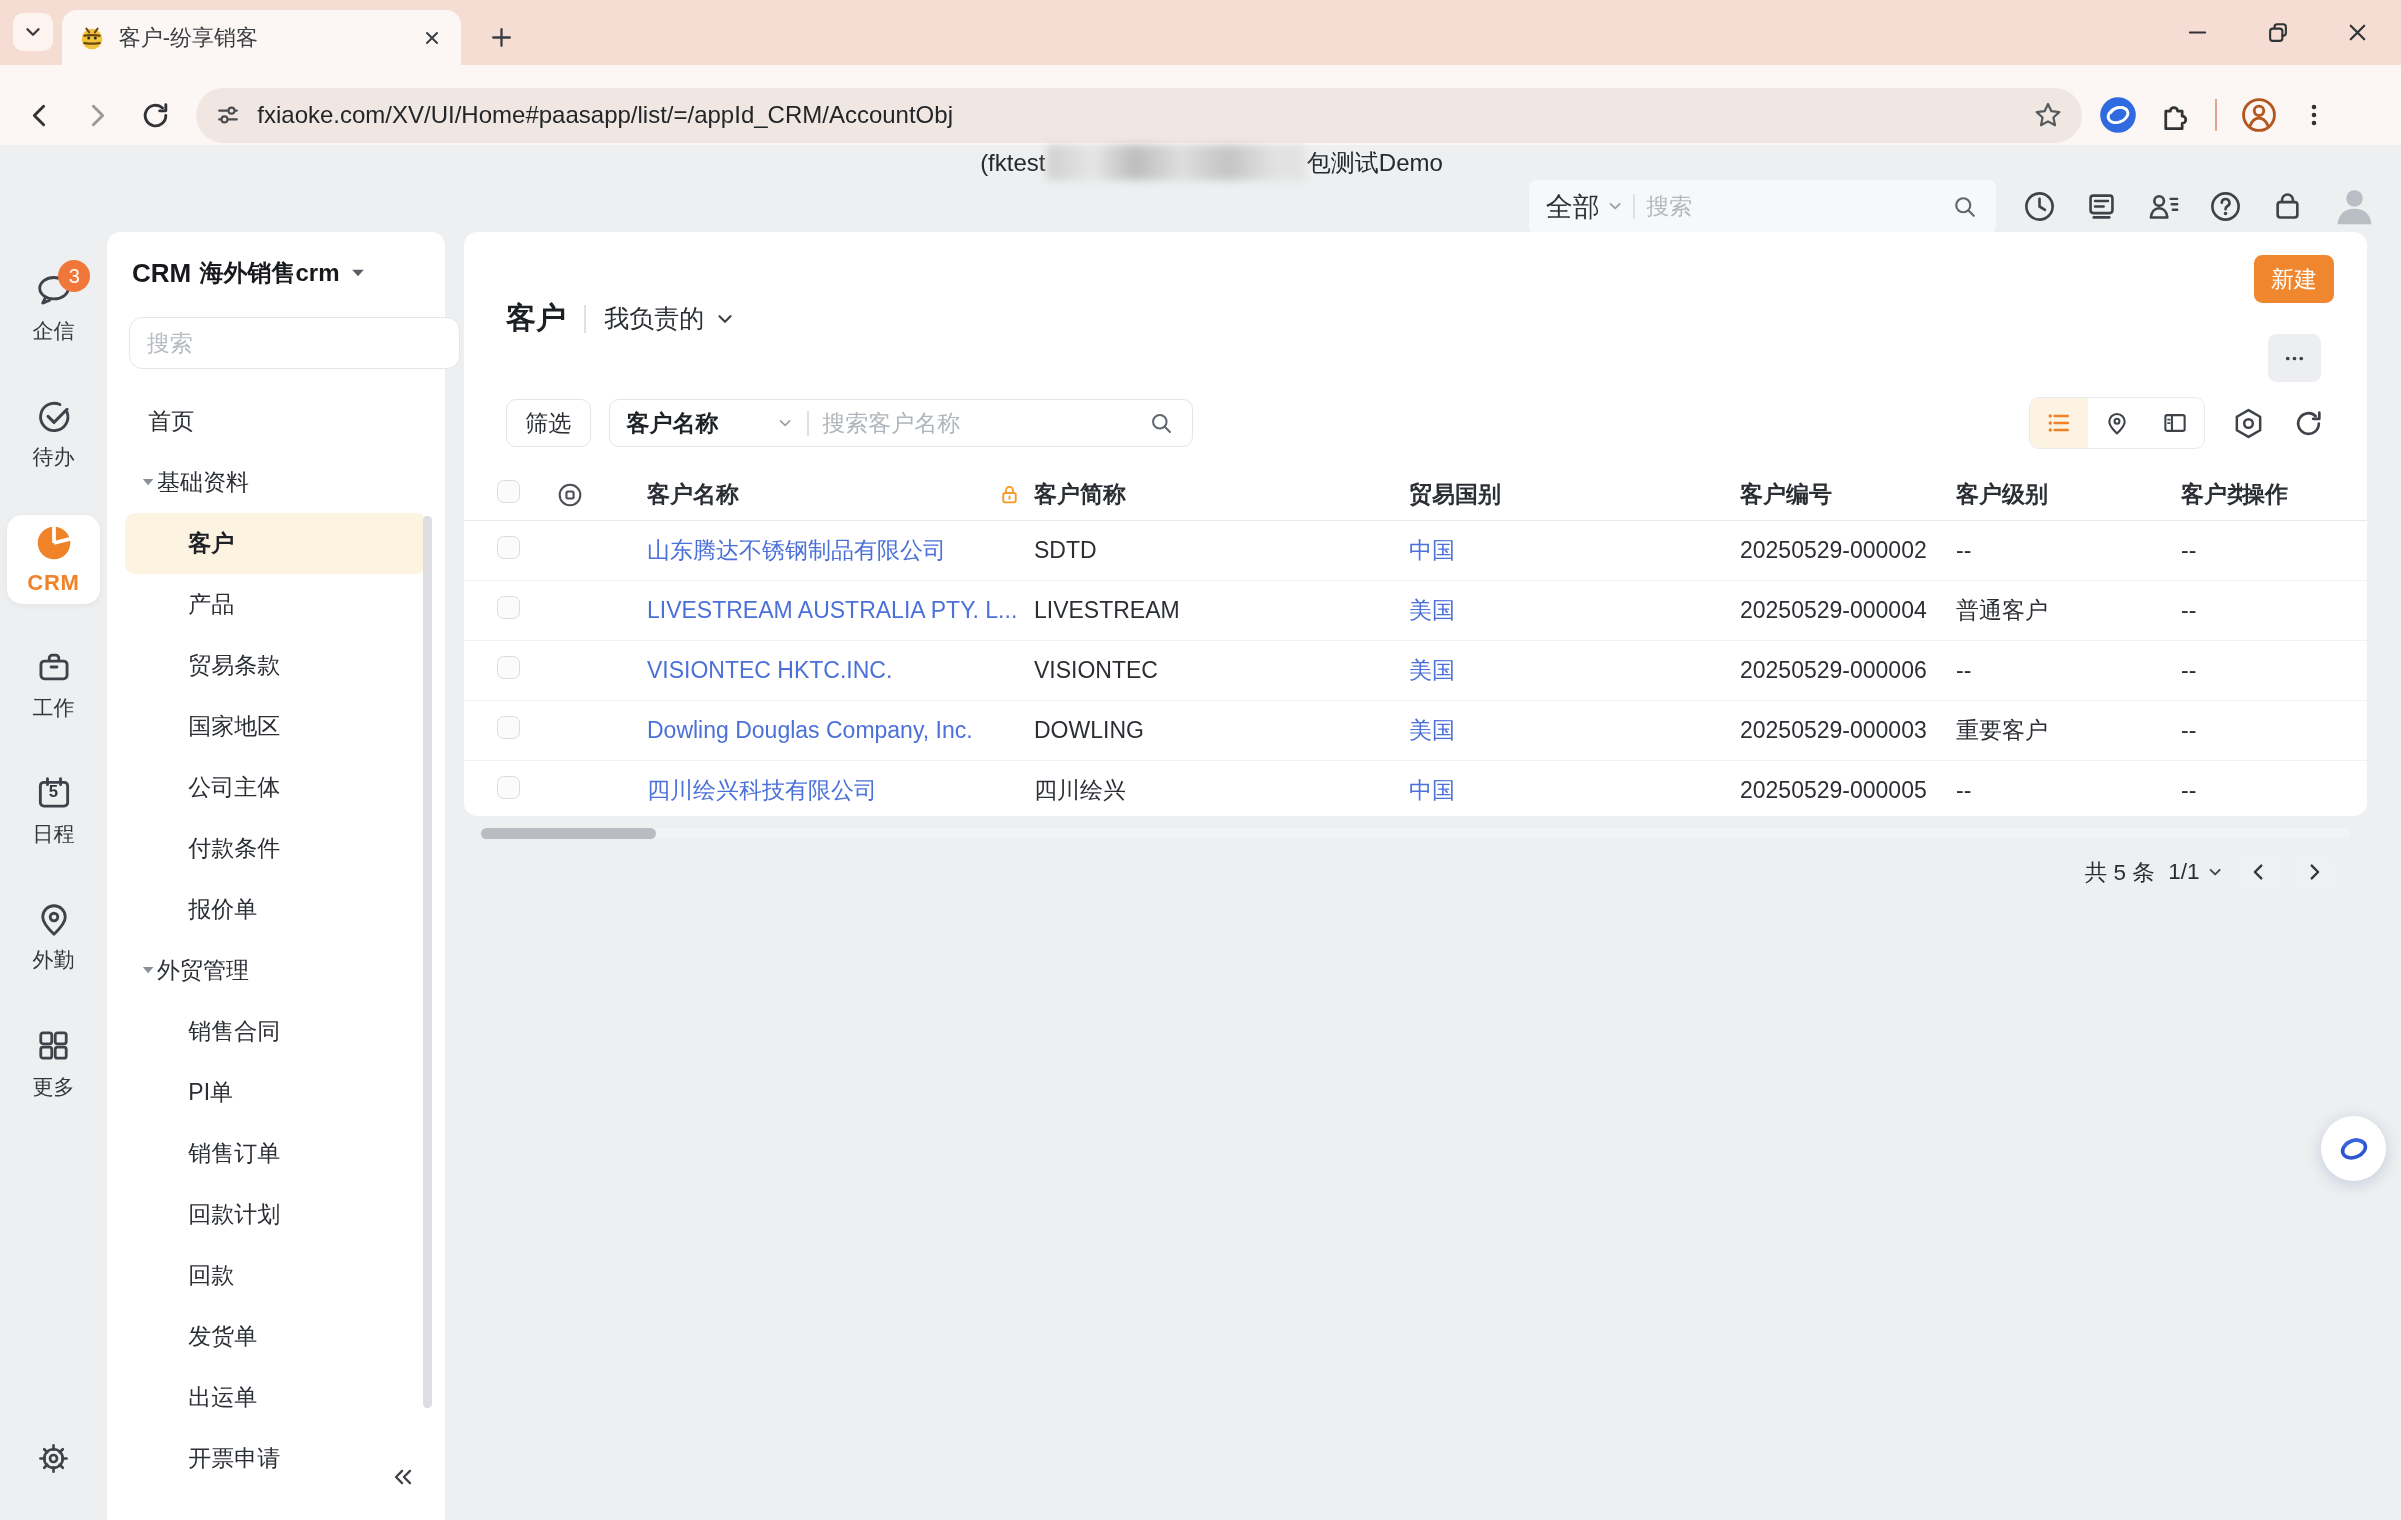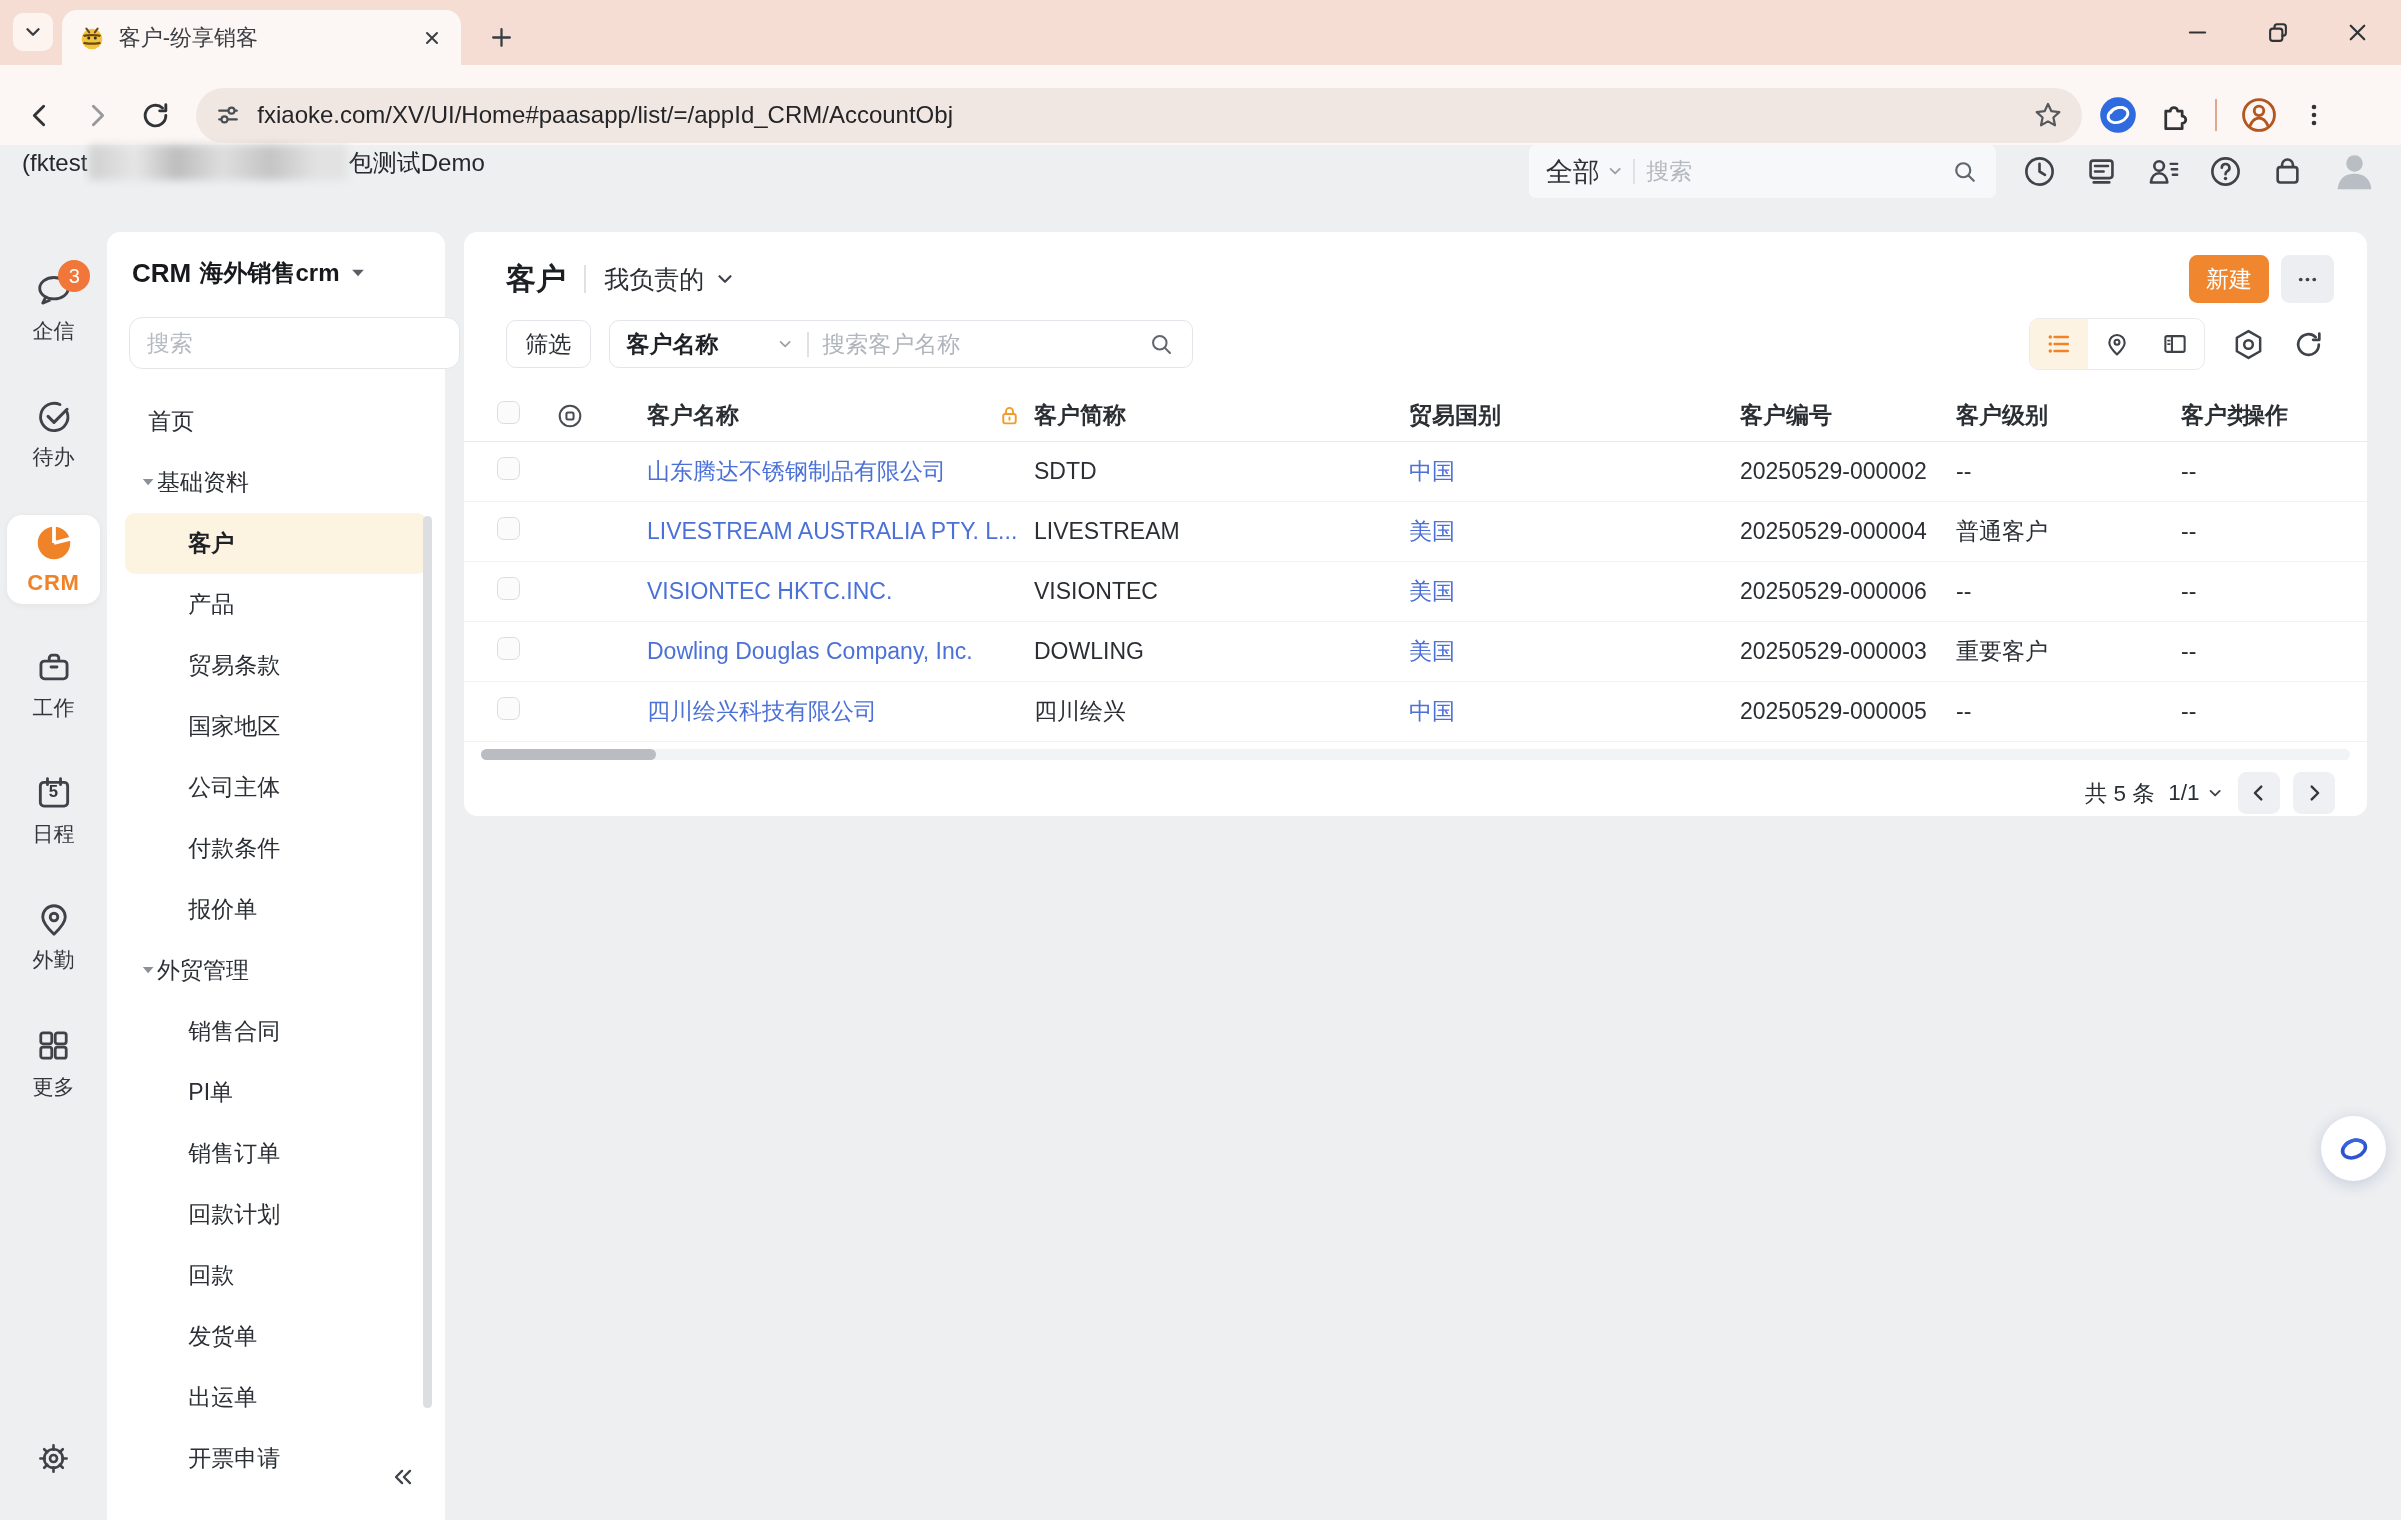--- a/index.html
+++ b/index.html
@@ -17,21 +17,21 @@
   .win-btn { width:37px; height:37px; display:flex; align-items:center; justify-content:center; }
 
   .toolbar { position:absolute; left:0; top:65px; width:100%; height:100px; background:#fcf7f4; display:flex; align-items:center; }
   .nav-ic { width:38px; height:38px; display:flex; align-items:center; justify-content:center; margin-left:20px; border-radius:50%; }
   .urlbar { margin-left:22px; width:1886px; height:55px; border-radius:27.5px; background:#f1e7e2; display:flex; align-items:center; padding:0 18.3px; }
   .url-text { margin-left:15px; font-size:24px; color:#232528; flex:1; white-space:nowrap; overflow:hidden; }
   .tb-right { display:flex; align-items:center; gap:20px; margin-left:16.7px; }
   .tb-divider { width:1.7px; height:32px; background:#e4a58e; margin:0 3.3px; }
 
   
-  .appbar { position:absolute; left:0; top:145px; width:100%; height:80px; background:#edeff0; display:flex; align-items:flex-start; }
+  .appbar { position:absolute; left:0; top:145px; width:100%; height:80px; background:#edeff0; display:flex; align-items:center;flex-direction:column; }
   .org { margin-left:22px; font-size:24px; color:#25282c; display:flex; align-items:center; white-space:nowrap; }
   .org-blur { display:inline-block; width:258px; height:35px; margin:0 1.7px; border-radius:3.3px;
     background:linear-gradient(90deg,#cfcfcf 0%,#e6e6e6 18%,#bdbdbd 34%,#dedede 52%,#c4c4c4 70%,#e2e2e2 88%);
     filter:blur(4.2px); }
   .appbar-right { margin-left:auto; display:flex; align-items:center; gap:25px; padding-right:23px; }
   .global-search { width:467px; height:53px; background:#f7f8f9; border-radius:6.7px; display:flex; align-items:center; padding:0 16.7px; }
   .gs-scope { font-size:27px; color:#2e3237;font-family:Liberation Mono, monospace; }
   .gs-div { width:1.7px; height:25px; background:#dfe2e5; margin:0 11.7px 0 8.3px; }
   .gs-input { border:none; outline:none; background:transparent; font-size:23px; color:#2e3237; flex:1; font-family:inherit; }
   .gs-input::placeholder { color:#b4b9bf; }
@@ -66,21 +66,21 @@
   .sb-scrollbar { position:absolute; right:13.3px; top:284px; width:8.3px; height:892px; background:#dcdee1; border-radius:4.2px; }
   .sb-collapse { position:absolute; right:28px; bottom:30px; background:none; border:none; }
 
   
   .maincard { position:absolute; left:464px; top:232px; width:1903px; height:584px; background:#fff; border-radius:13.3px; }
   .card-head { display:flex; align-items:center; padding:23px 33px 0 42px; }
   .page-title { font-size:30px; font-weight:bold; color:#1c1f23; }
   .head-div { width:1.7px; height:28px; background:#dfe2e5; margin:0 18.3px; }
   .view-name { font-size:25px; color:#2b2f34; }
   .view-caret { margin-left:10px; }
-  .head-right { margin-left:auto; display:flex; align-items:center; gap:12px; }
+  .head-right { margin-left:auto; display:flex; align-items:center; gap:31px;flex-direction:column; }
   .btn-new { width:80px; height:48px; background:#f0872f; color:#fff; font-size:23px; border:none; border-radius:8.3px; font-family:inherit; }
   .btn-more { width:53px; height:48px; background:#eceef1; border:none; border-radius:8.3px; display:flex; align-items:center; justify-content:center; }
 
   .filter-row { display:flex; align-items:center; margin-top:15px; padding:0 42px 0 42px; }
   .btn-filter { height:48px; padding:0 18.3px; border:1.7px solid #e2e5e9; background:#fff; border-radius:10px; font-size:23px; color:#2b2f34; font-family:inherit; }
   .combo { display:flex; align-items:center; margin-left:18.3px; width:584px; height:48px; border:1.7px solid #e2e5e9; border-radius:10px; padding:0 16.7px; }
   .combo-field { font-size:23px; color:#1e2125; font-weight:bold; }
   .combo-caret { margin-left:57px; }
   .combo-div { width:1.7px; height:25px; background:#dfe2e5; margin:0 13.3px; }
   .combo input { flex:1; border:none; outline:none; font-size:23px; color:#2e3237; background:transparent; font-family:inherit; }

